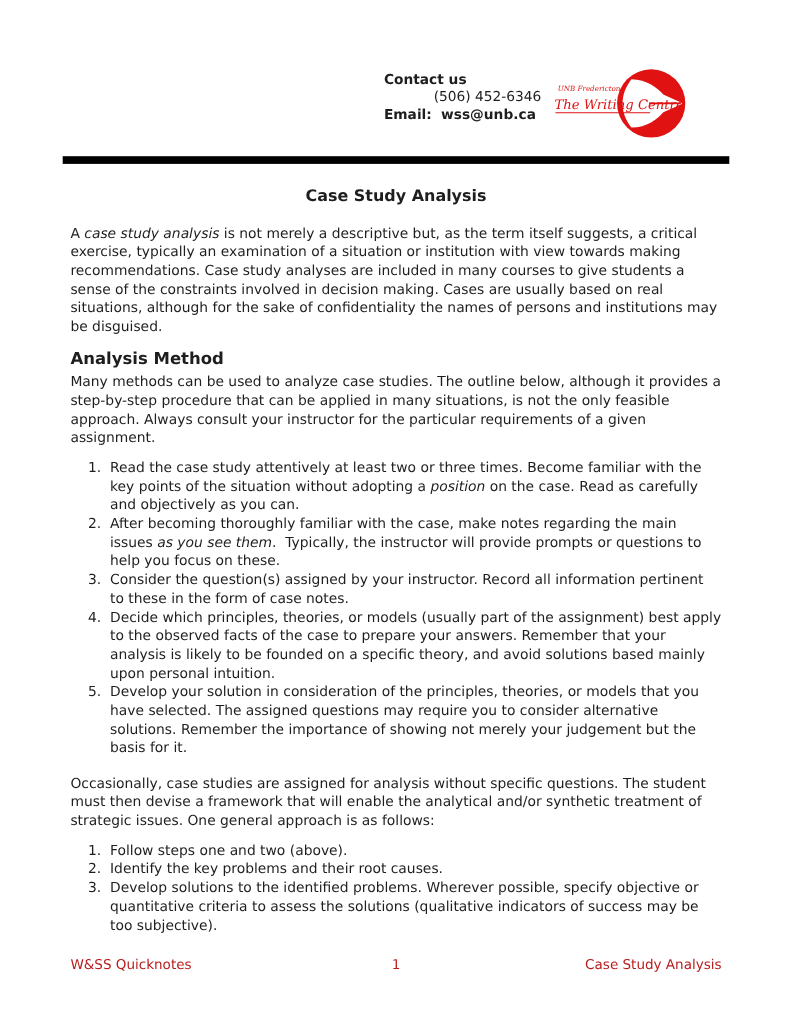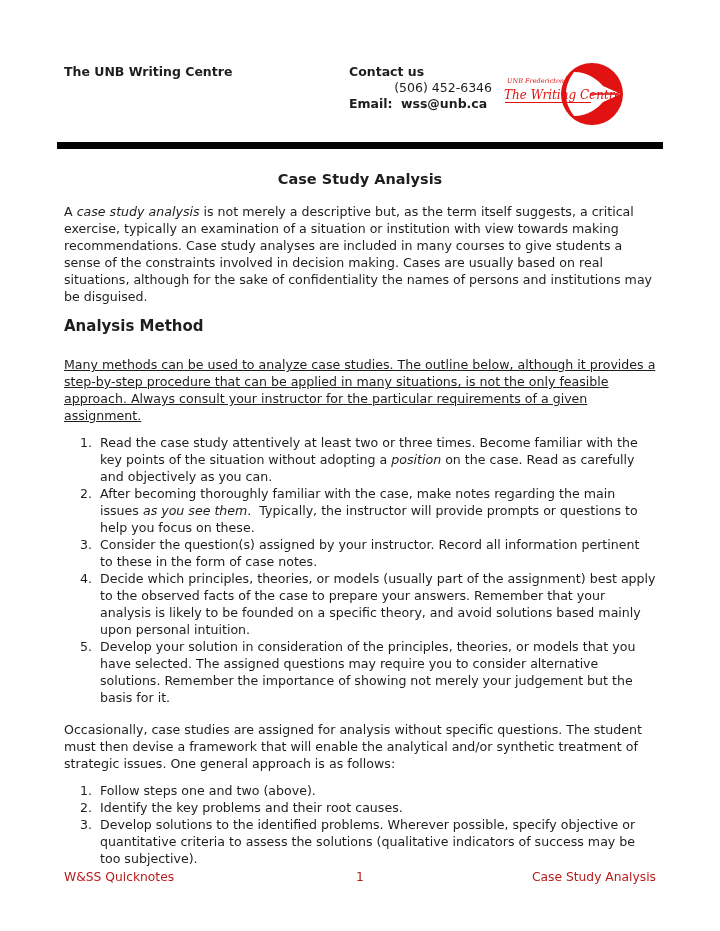--- a/index.html
+++ b/index.html
@@ -102,21 +102,20 @@
   }
   .footer .center { position: absolute; left: 0; right: 0; text-align: center; }
 </style>
 </head>
 <body>
 
 <div class="page">
 
   <div class="letterhead">
     <div class="org-block">
-      <div class="bold">The UNB Writing Centre</div>
     </div>
     <div class="contact-block">
       <div class="bold">Contact us</div>
       <div class="phone2">(506) 452-6346</div>
       <div>
         <span class="bold">Email:</span>
         <span class="bold pre"> </span><span class="bold">wss@unb.ca</span>
       </div>
     </div>
     <div class="logo-block">
@@ -131,21 +130,21 @@
     </div>
   </div>
 
   <div class="bar"></div>
 
   <div class="doc-title">Case Study Analysis</div>
 
   <p class="body-text"><span>A </span><i>case study analysis</i><span> is not merely a descriptive but, as the term itself suggests, a critical exercise, typically an examination of a situation or institution with view towards making recommendations. Case study analyses are included in many courses to give students a sense of the constraints involved in decision making. Cases are usually based on real situations, although for the sake of confidentiality the names of persons and institutions may be disguised.</span></p>
 
   <div class="section-heading">Analysis Method</div>
-  <p class="body-text" style="margin-top:21px;text-decoration:underline;">Many methods can be used to analyze case studies. The outline below, although it provides a step-by-step procedure that can be applied in many situations, is not the only feasible approach. Always consult your instructor for the particular requirements of a given assignment.</p>
+  <p class="body-text" style="margin-top:3px;">Many methods can be used to analyze case studies. The outline below, although it provides a step-by-step procedure that can be applied in many situations, is not the only feasible approach. Always consult your instructor for the particular requirements of a given assignment.</p>
 
   <div class="steps">
     <div class="step">
       <span class="step-num">1.</span>
       <span class="step-text"><span>Read the case study attentively at least two or three times. Become familiar with the key points of the situation without adopting a </span><i>position</i><span> on the case. Read as carefully and objectively as you can.</span></span>
     </div>
     <div class="step">
       <span class="step-num">2.</span>
       <span class="step-text"><span>After becoming thoroughly familiar with the case, make notes regarding the main issues </span><i>as you see them</i><span>.  Typically, the instructor will provide prompts or questions to help you focus on these.</span></span>
     </div>

